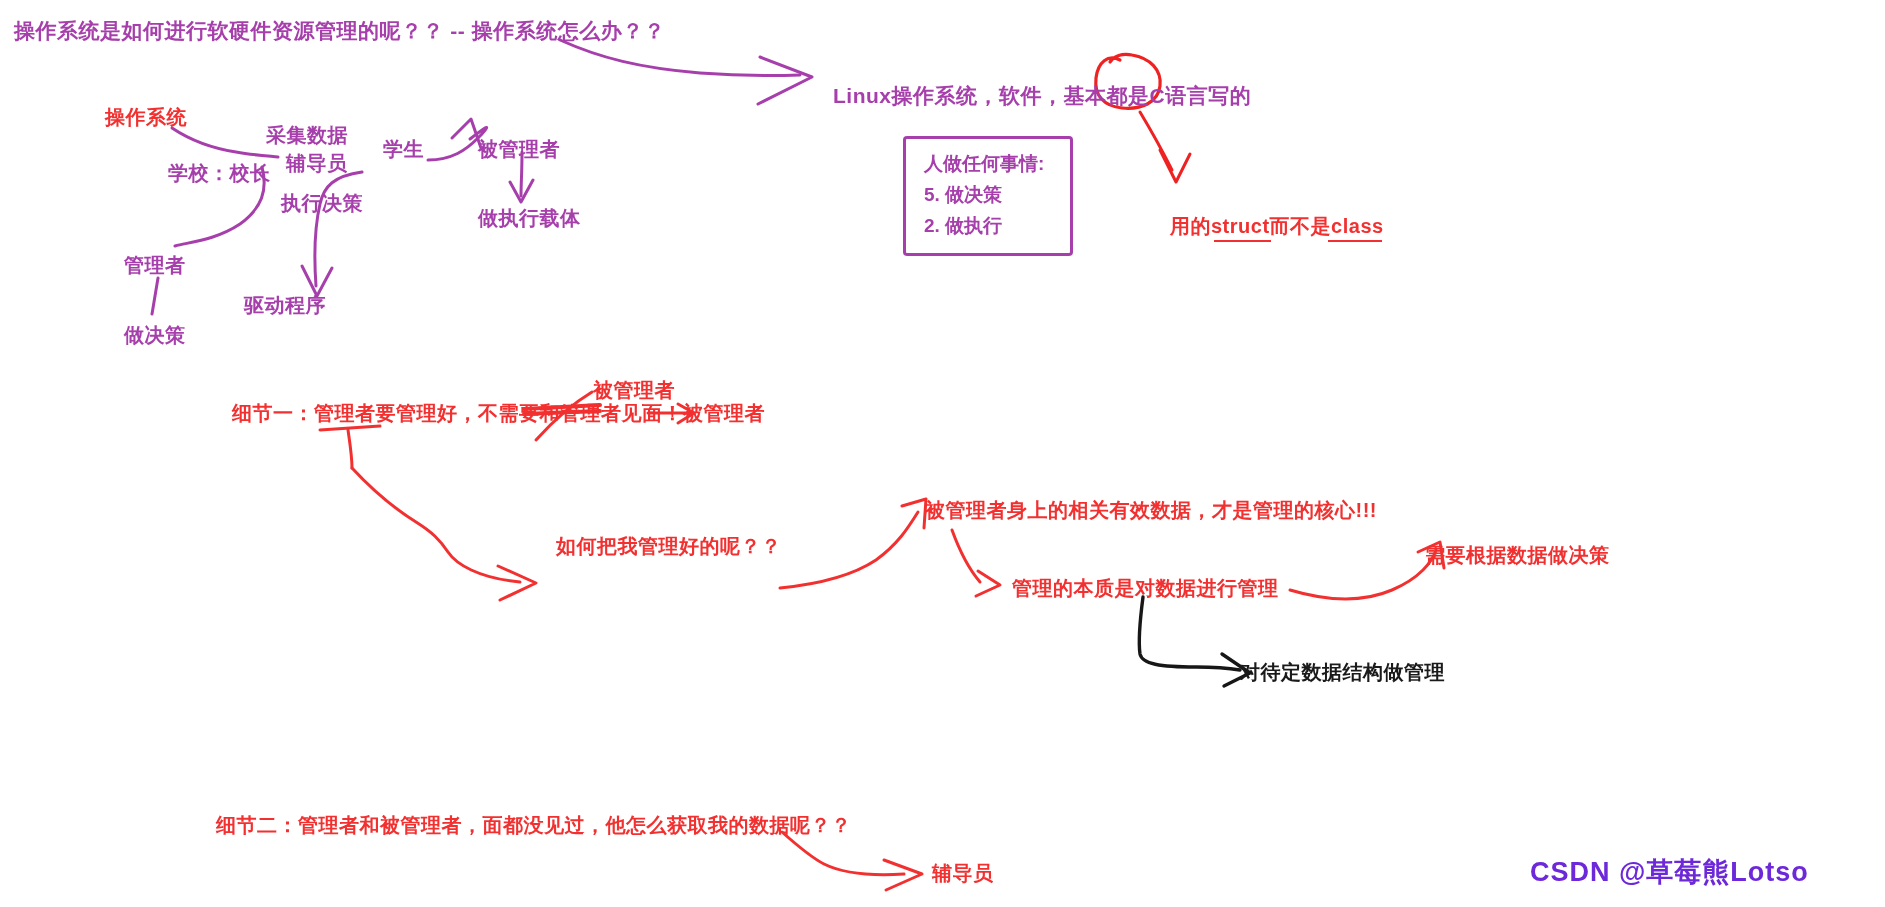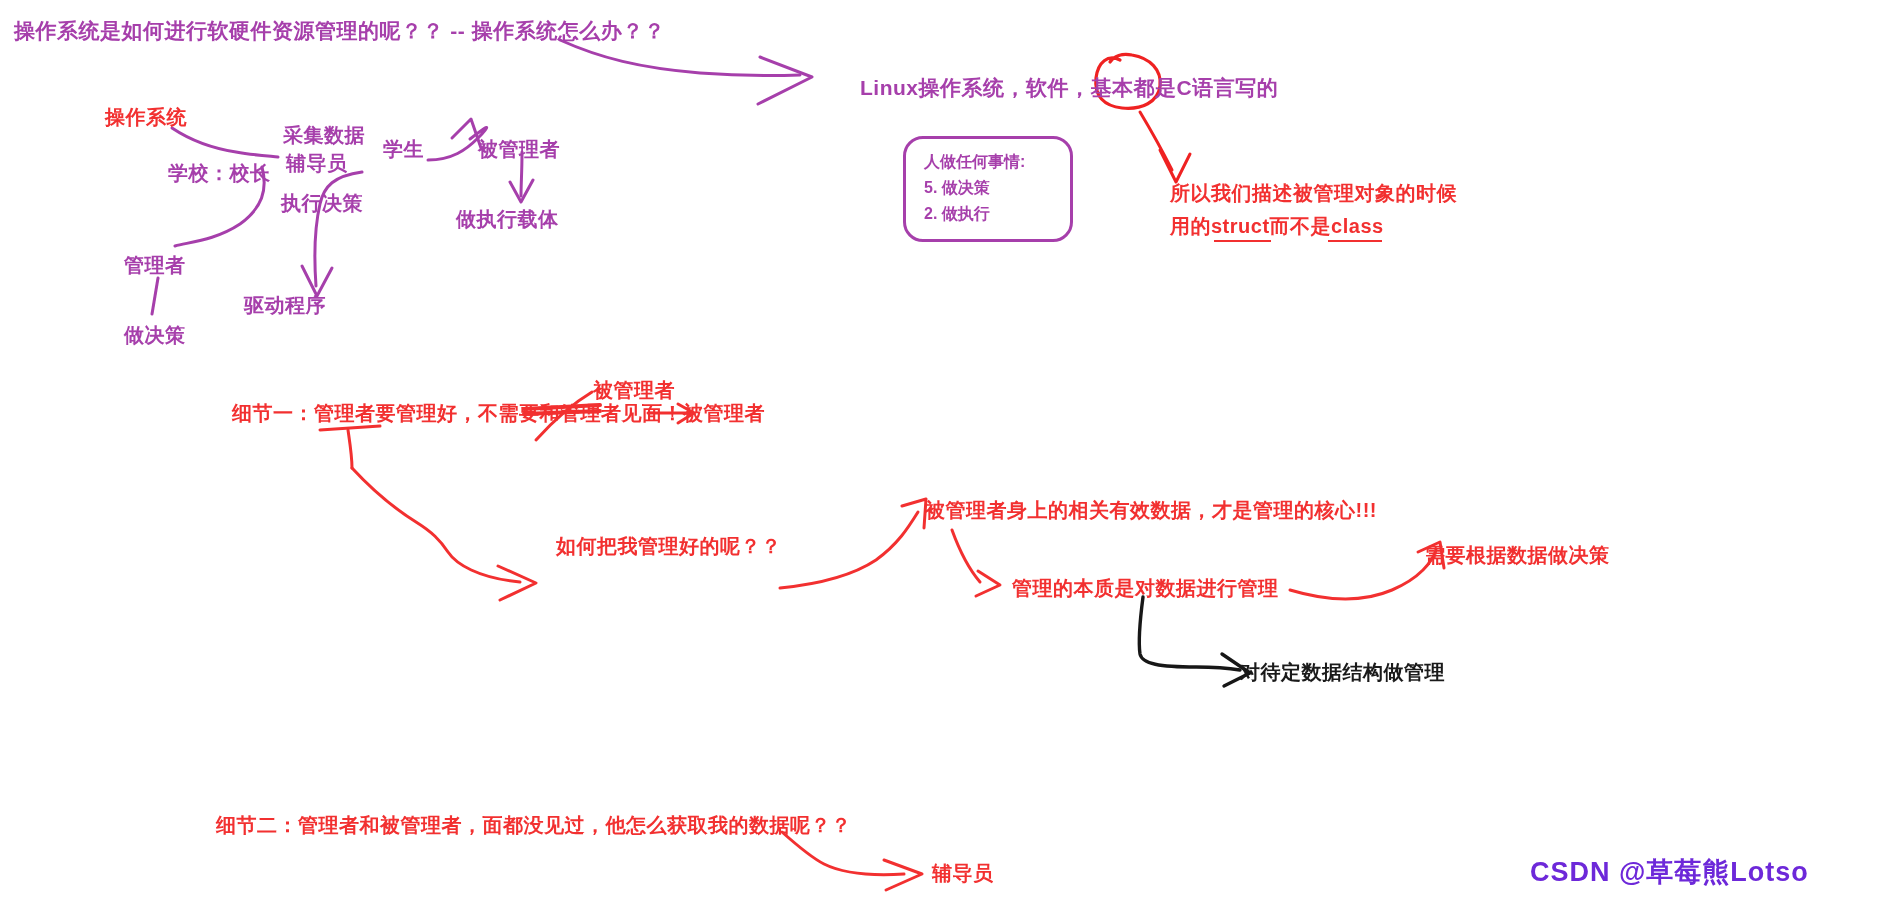--- a/index.html
+++ b/index.html
@@ -42,24 +42,24 @@
   .t-mid     { font-size: 20px; }
   .t-node    { font-size: 20px; }
 
   .strike {
     position: relative;
   }
 
   .box-note {
     position: absolute;
     border: 3px solid #a63fab;
-    border-radius: 20px;
+    border-radius: 4px;
     color: #a63fab;
     font-weight: bold;
-    font-size: 16px;
+    font-size: 19px;
     line-height: 1.62;
     padding: 10px 18px 12px 18px;
     background: transparent;
   }
 
   .underline-struct, .underline-class {
     position: absolute;
     height: 0;
     border-bottom: 2.5px solid #f23030;
   }
@@ -175,47 +175,46 @@
     </g>
 
   </svg>
 
   <div class="note purple t-title" style="left:14px; top:17px;">操作系统是如何进行软硬件资源管理的呢？？  -- 操作系统怎么办？？</div>
 
   <div class="note red t-node" style="left:105px; top:104px;">操作系统</div>
 
   <div class="note purple t-node" style="left:168px; top:148px;margin-top:12px;">学校：校长</div>
 
-  <div class="note purple t-node" style="left:283px; top:122px;">采集数据</div>
+  <div class="note purple t-node" style="left:266px; top:122px;">采集数据</div>
 
   <div class="note purple t-node" style="left:286px; top:150px;">辅导员</div>
 
   <div class="note purple t-node" style="left:383px; top:136px;">学生</div>
 
   <div class="note purple t-node" style="left:478px; top:136px;">被管理者</div>
 
   <div class="note purple t-node" style="left:281px; top:190px;">执行决策</div>
 
-  <div class="note purple t-node" style="left:456px; top:206px;">做执行载体</div>
+  <div class="note purple t-node" style="left:478px; top:206px;font-family:Liberation Mono, monospace;">做执行载体</div>
 
   <div class="note purple t-node" style="left:124px; top:252px;">管理者</div>
 
   <div class="note purple t-node" style="left:124px; top:322px;">做决策</div>
 
   <div class="note purple t-node" style="left:244px; top:292px;">驱动程序</div>
 
-  <div class="note purple t-big" style="left:833px; top:74px;margin-left:27px;">Linux操作系统，软件，基本都是C语言写的</div>
+  <div class="note purple t-big" style="left:833px; top:82px;">Linux操作系统，软件，基本都是C语言写的</div>
 
   <div class="box-note" style="left:903px; top:136px; width:128px;">
     <div>人做任何事情:</div>
     <div>5. 做决策</div>
     <div>2. 做执行</div>
   </div>
 
-  <div class="note red t-mid" style="left:1170px; top:180px;">所以我们描述被管理对象的时候</div>
 
   <div class="note red t-mid" style="left:1170px; top:213px;">
     <span>用的</span><span>struct</span><span>而不是</span><span>class</span>
   </div>
   <div class="underline-struct" style="left:1214px; top:240px; width:57px;"></div>
   <div class="underline-class" style="left:1328px; top:240px; width:54px;"></div>
 
   <div class="note red t-mid" style="left:593px; top:377px;">被管理者</div>
 
   <div class="note red t-mid" style="left:232px; top:400px;">

